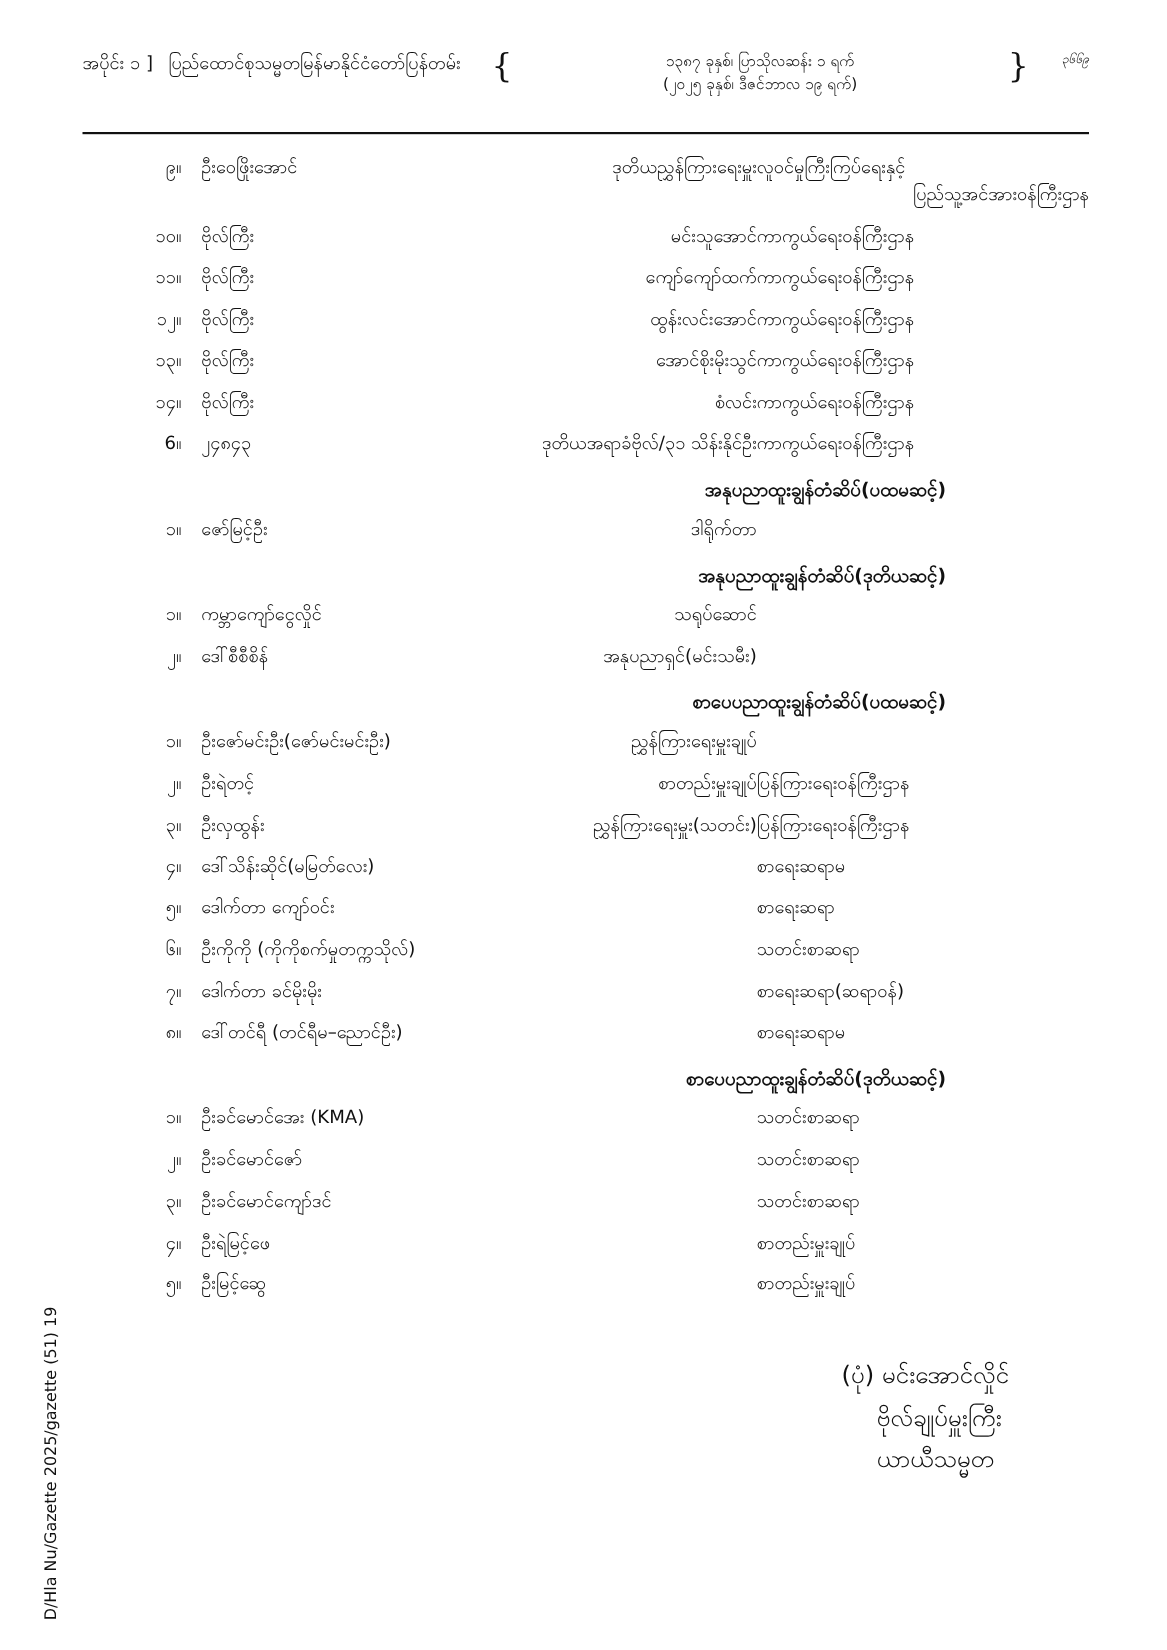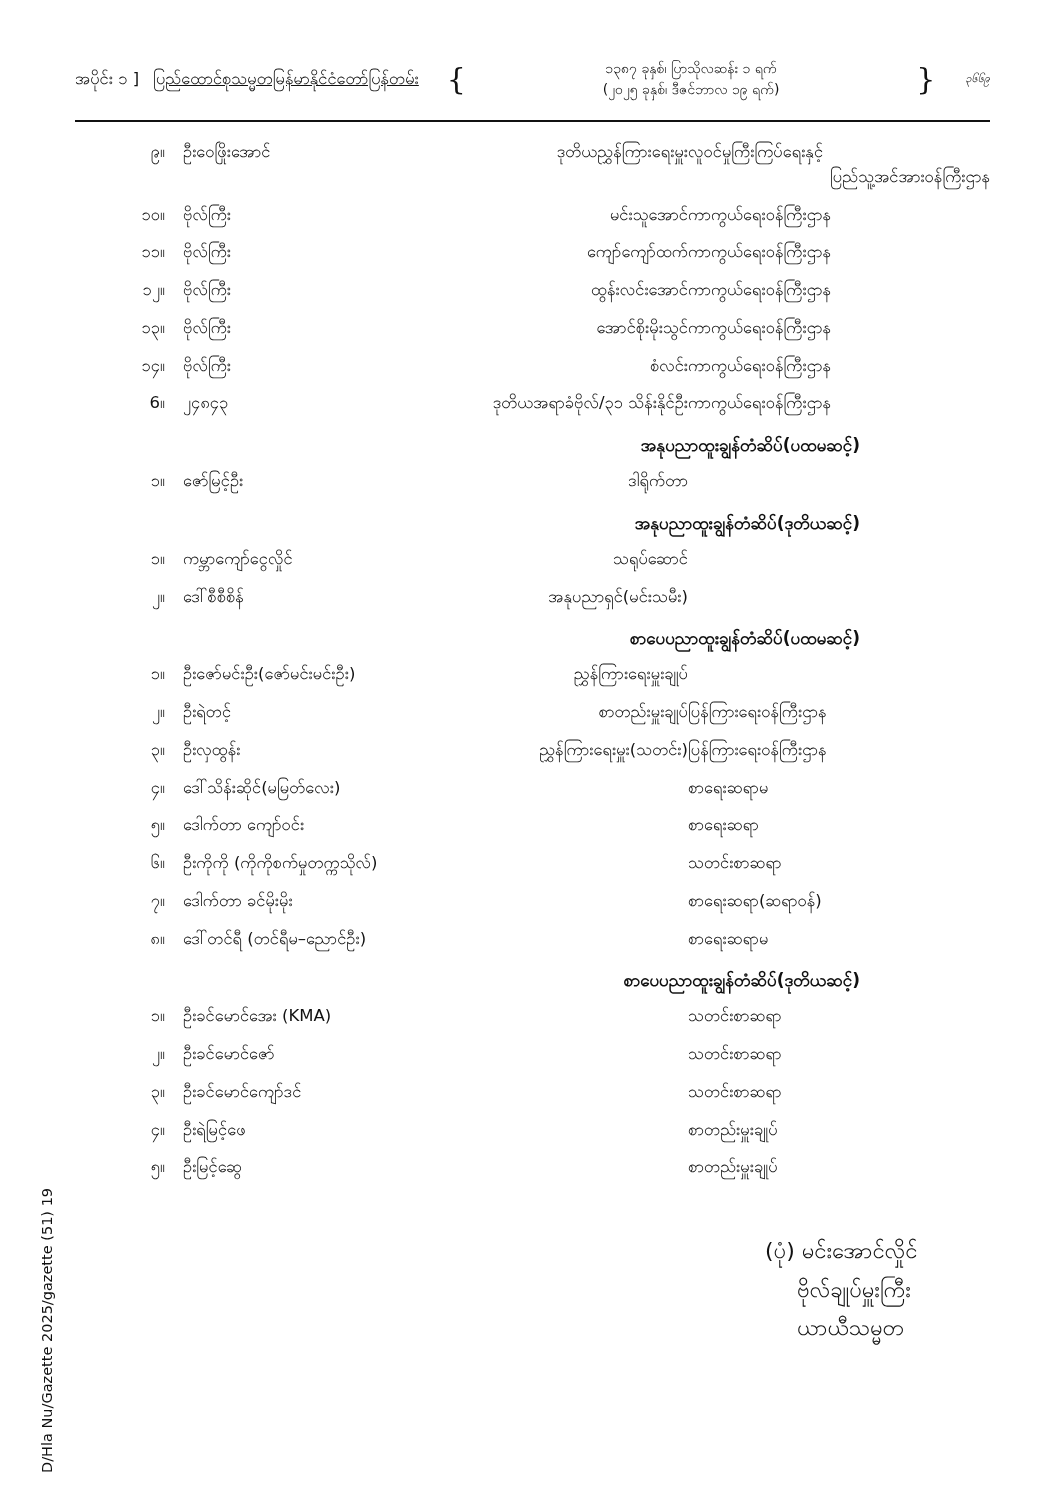--- a/index.html
+++ b/index.html
@@ -15,36 +15,35 @@
     position: relative;
     width: 1061px;
     height: 1500px;
     background: #ffffff;
     overflow: hidden;
   }
 
   
   .header {
     position: absolute;
-    top: 58px;
+    top: 46px;
     left: 75px;
     width: 915px;
     display: flex;
-    align-items: center;
+    align-items: flex-start;
     font-size: 16.5px;
     line-height: 1.45;
   }
   .hdr-left {
     white-space: nowrap;
     padding-right: 14px;
   }
   .hdr-title {
     white-space: nowrap;
     padding-right: 18px;
-    text-decoration: underline;
   }
   .brace {
     font-size: 30px;
     line-height: 1;
     font-family: "DejaVu Serif", serif;
     padding: 0 10px;
   }
   .hdr-dates {
     text-align: center;
     flex: 1;

